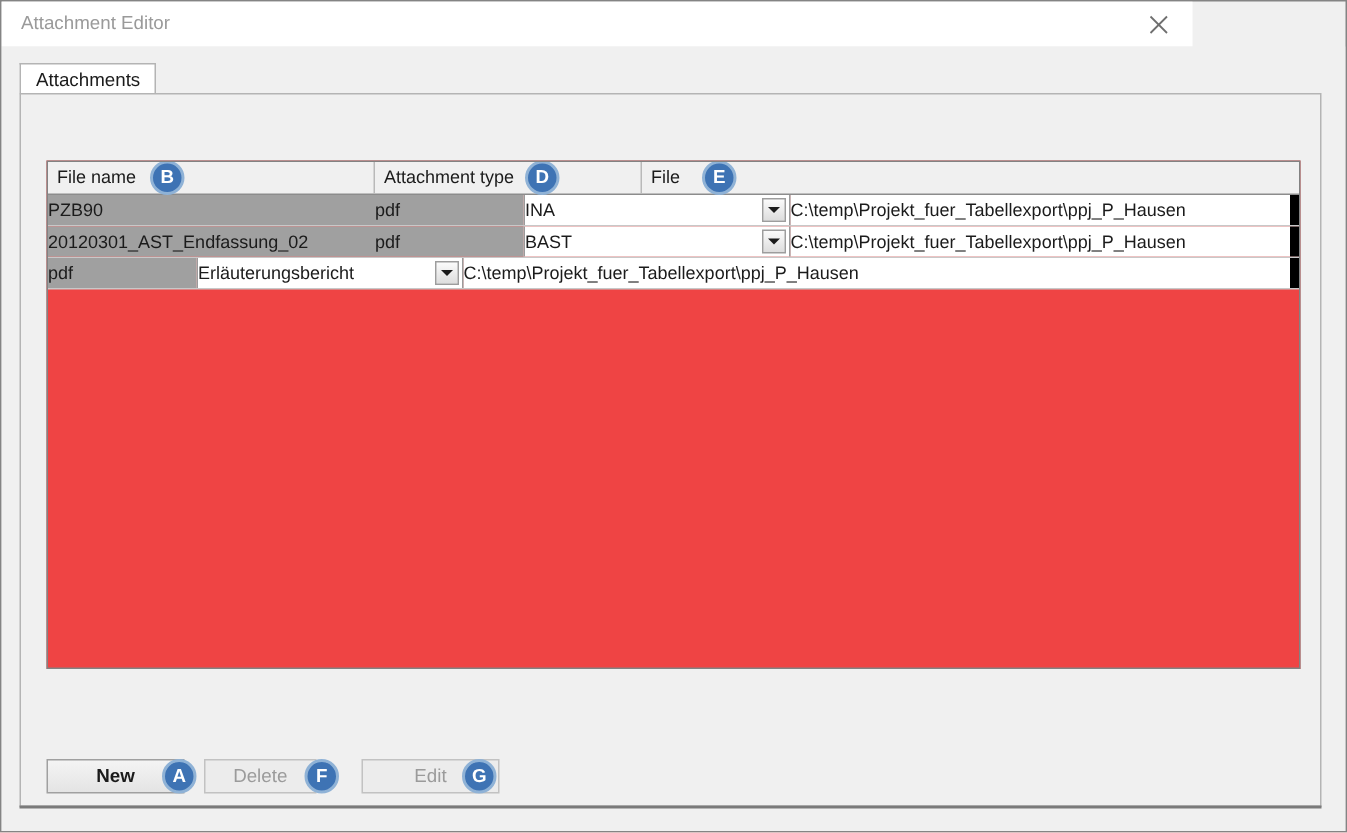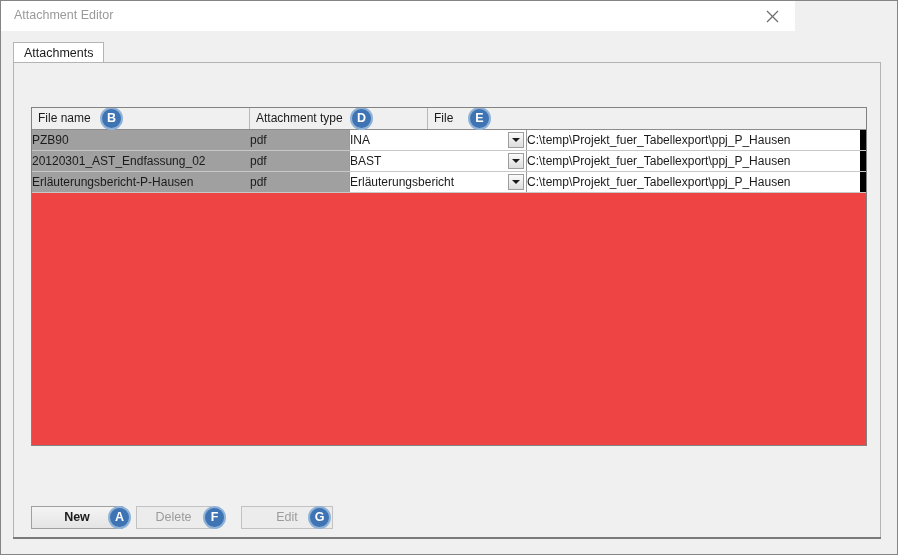--- a/index.html
+++ b/index.html
@@ -286,21 +286,20 @@
           <div class="cell editable c-att">
             <span>BAST</span>
             <span class="combo-arrow">
                 <i></i>
               </span>
           </div>
           <div class="cell path c-path">C:\temp\Projekt_fuer_Tabellexport\ppj_P_Hausen</div>
         </div>
 
         <div class="row">
-          <div class="cell c-name">Erläuterungsbericht-P-Hausen</div>
           <div class="cell c-type">pdf</div>
           <div class="cell editable c-att">
             <span>Erläuterungsbericht</span>
             <span class="combo-arrow">
                 <i></i>
               </span>
           </div>
           <div class="cell path c-path">C:\temp\Projekt_fuer_Tabellexport\ppj_P_Hausen</div>
         </div>
 

